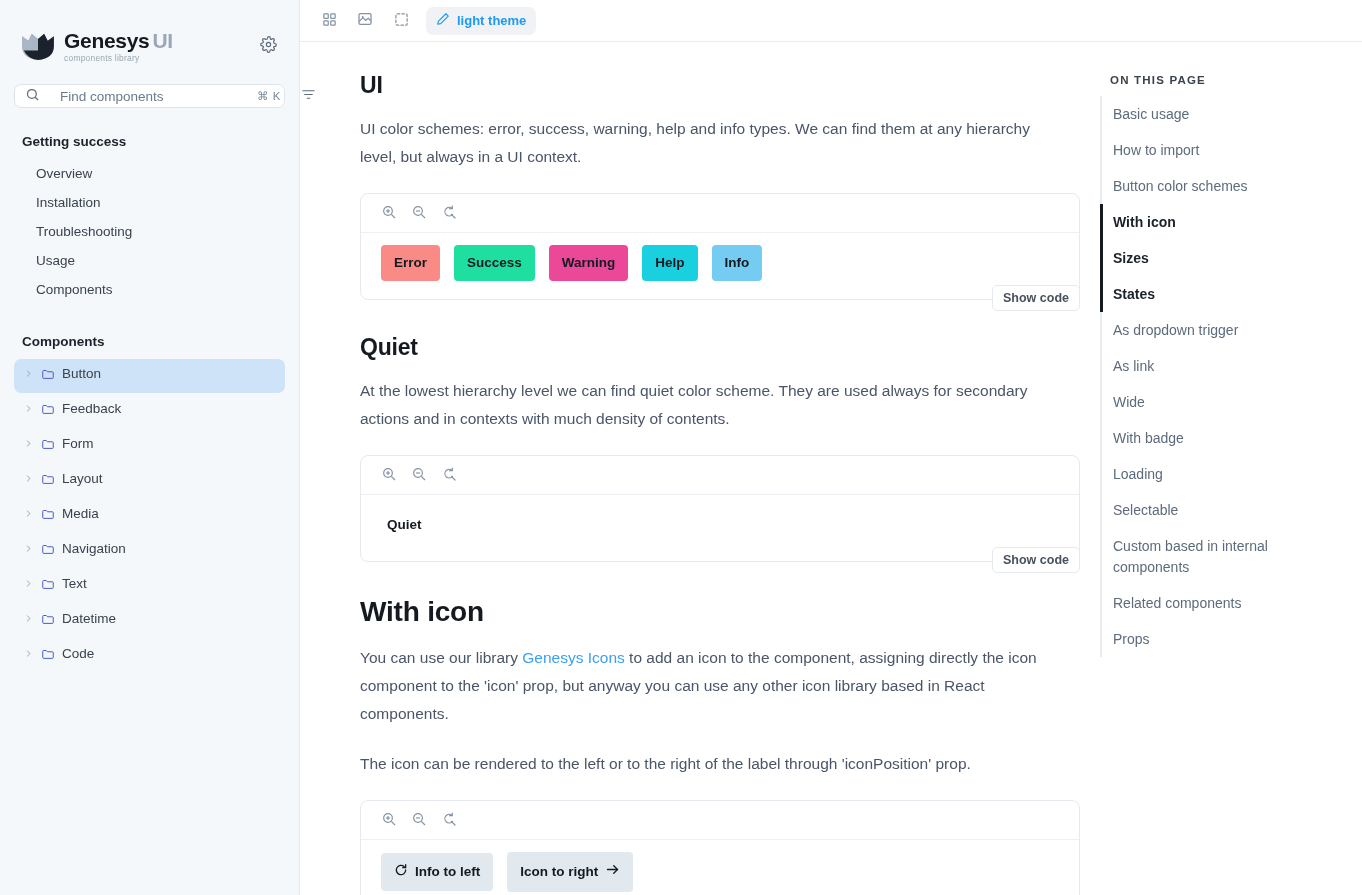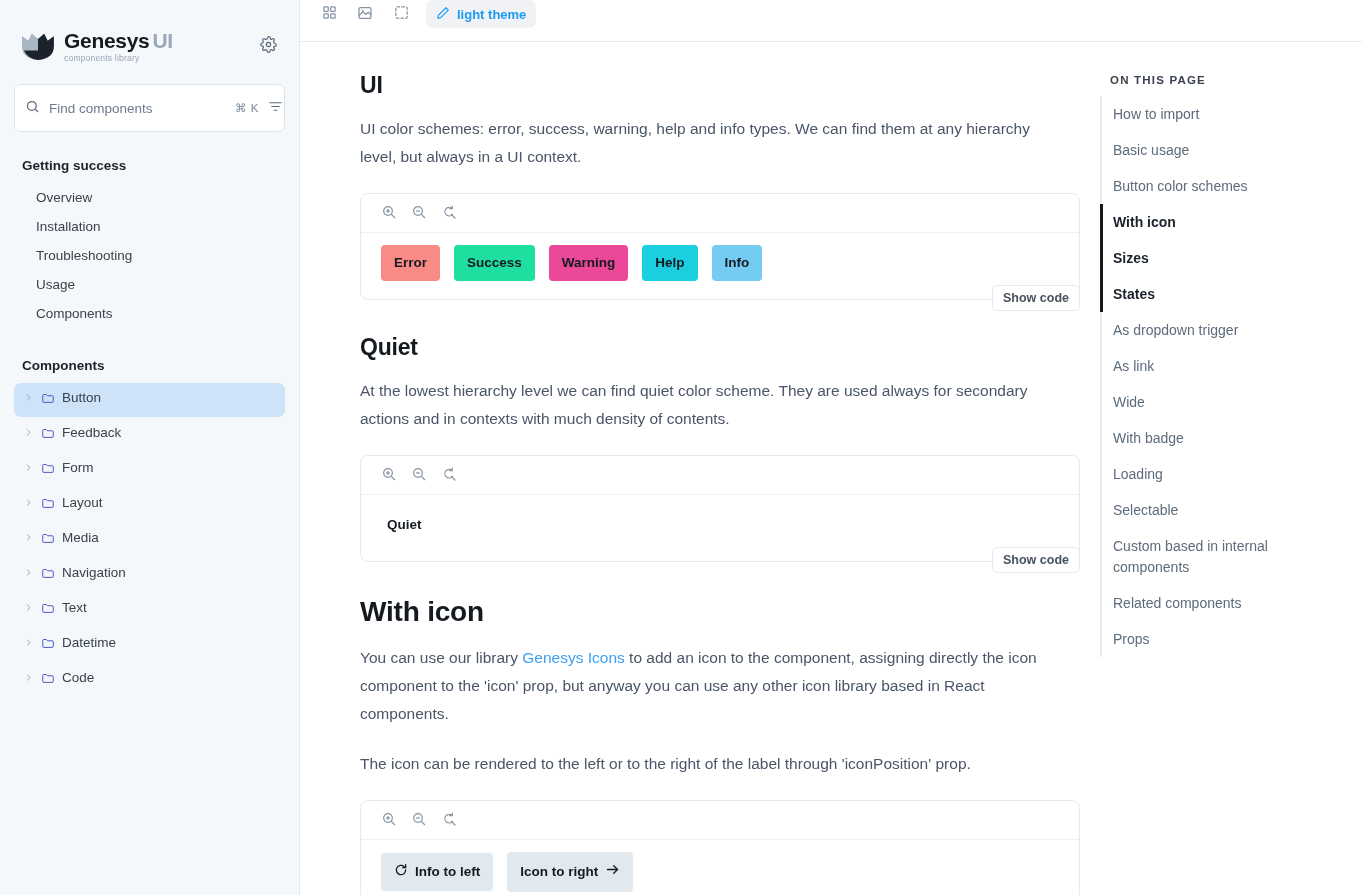--- a/index.html
+++ b/index.html
@@ -31,22 +31,22 @@
   .logo-title .ui { color: #99a7b8; margin-left: 3px; }
   .logo-sub { font-size: 8.5px; color: #9aa8b6; margin-top: 3px; letter-spacing: 0.2px; }
   .gear-btn {
     margin-left: auto; width: 26px; height: 26px;
     display: flex; align-items: center; justify-content: center;
     cursor: pointer; background: none; border: none;
   }
 
   .search-wrap { padding: 0 14px; margin-top: 14px; }
   .search-box {
-    display: flex; align-items: center; gap: 9px;
-    height: 48px; background: #ffffff;
+    display: flex; align-items: center; gap: 20px;
+    height: 24px; background: #ffffff;
     border: 1px solid #dce5ee; border-radius: 7px;
     padding: 0 10px;
   }
   .search-box input {
     flex: 1; border: none; outline: none; background: transparent;
     font-family: "Liberation Sans", sans-serif;
     font-size: 13.5px; color: #3c4858;
   }
   .search-box input::placeholder { color: #6b7a8d; }
   .kbd { font-size: 11.5px; color: #7b8a9c; white-space: nowrap; letter-spacing: 0.5px; }
@@ -70,21 +70,21 @@
   }
   .tree-item.active { background: #cfe3f8; }
   .chev { color: #8e9bab; flex: 0 0 10px; display: flex; }
   .folder { flex: 0 0 14px; display: flex; }
 
   
   .main { flex: 1; height: 895px; display: flex; flex-direction: column; min-width: 0; }
   .topbar {
     height: 42px; flex: 0 0 42px;
     border-bottom: 1px solid #e8edf2;
-    display: flex; gap: 6px;
+    display: flex; align-items: center; gap: 6px;
     padding: 0 14px;
   }
   .tool-btn {
     width: 30px; height: 28px; border: none; background: none;
     display: flex; align-items: center; justify-content: center;
     border-radius: 6px; cursor: pointer; color: #7b8a9c;
   }
   .theme-btn {
     display: flex; align-items: center; gap: 7px;
     height: 28px; padding: 0 10px; margin-left: 4px;
@@ -506,22 +506,22 @@
               </span>
             </button>
           </div>
           <button class="show-code">Show code</button>
         </div>
       </main>
 
       <aside class="toc">
         <div class="toc-title">ON THIS PAGE</div>
         <div class="toc-list" id="toc-list">
+            <div class="toc-item">Basic usage</div>
             <div class="toc-item">How to import</div>
-            <div class="toc-item">Basic usage</div>
             <div class="toc-item">Button color schemes</div>
             <div class="toc-item active">With icon</div>
             <div class="toc-item active">Sizes</div>
             <div class="toc-item active">States</div>
             <div class="toc-item">As dropdown trigger</div>
             <div class="toc-item">As link</div>
             <div class="toc-item">Wide</div>
             <div class="toc-item">With badge</div>
             <div class="toc-item">Loading</div>
             <div class="toc-item">Selectable</div>

